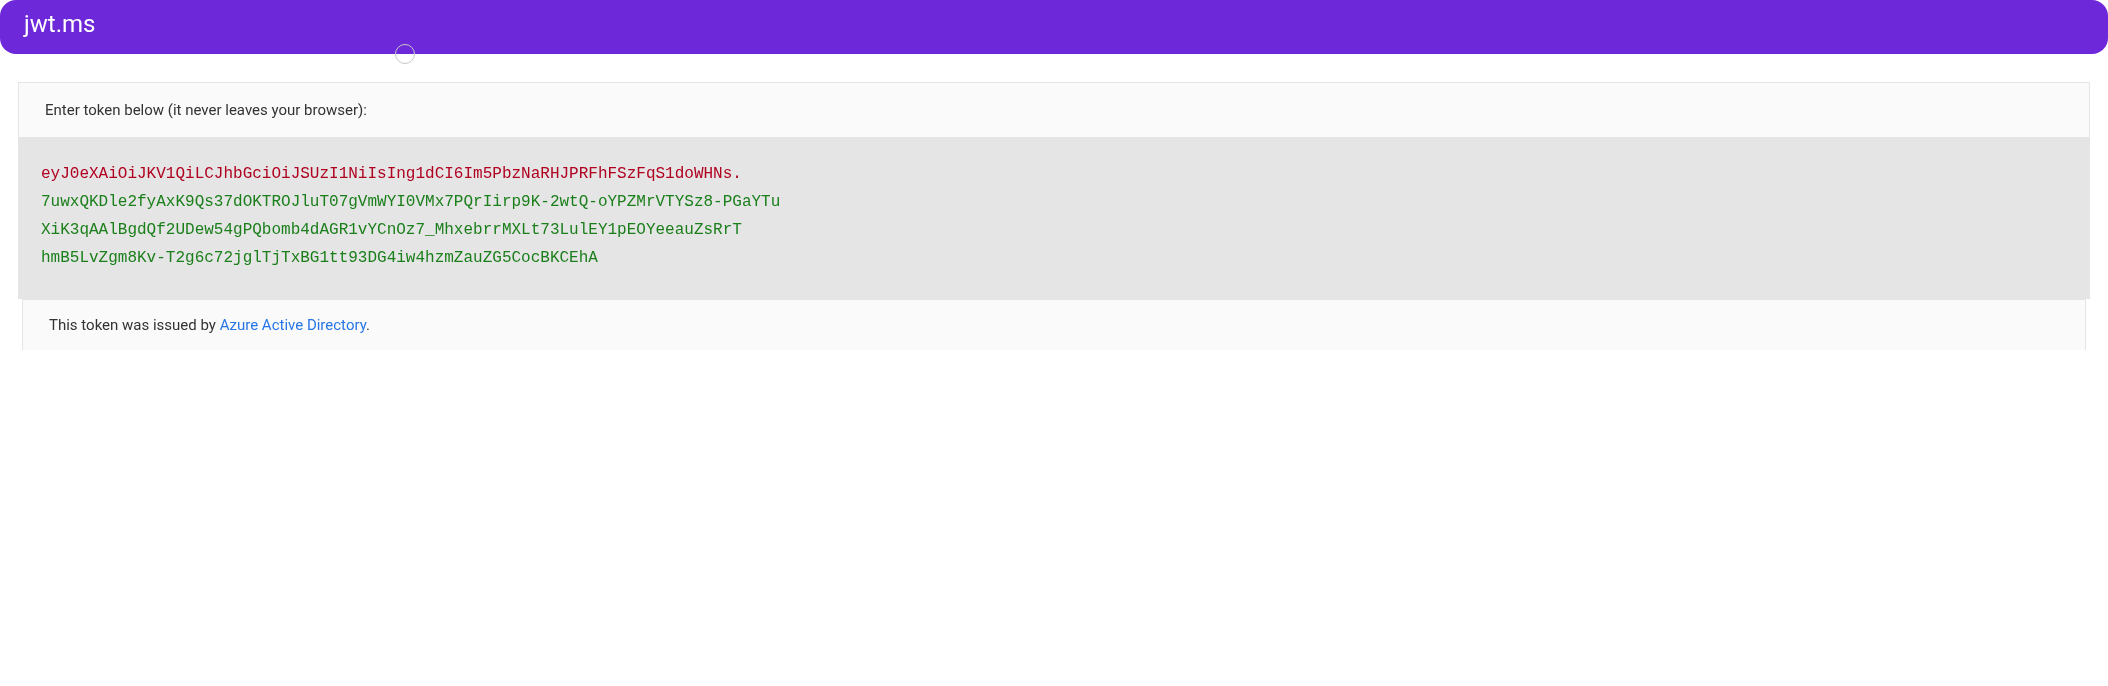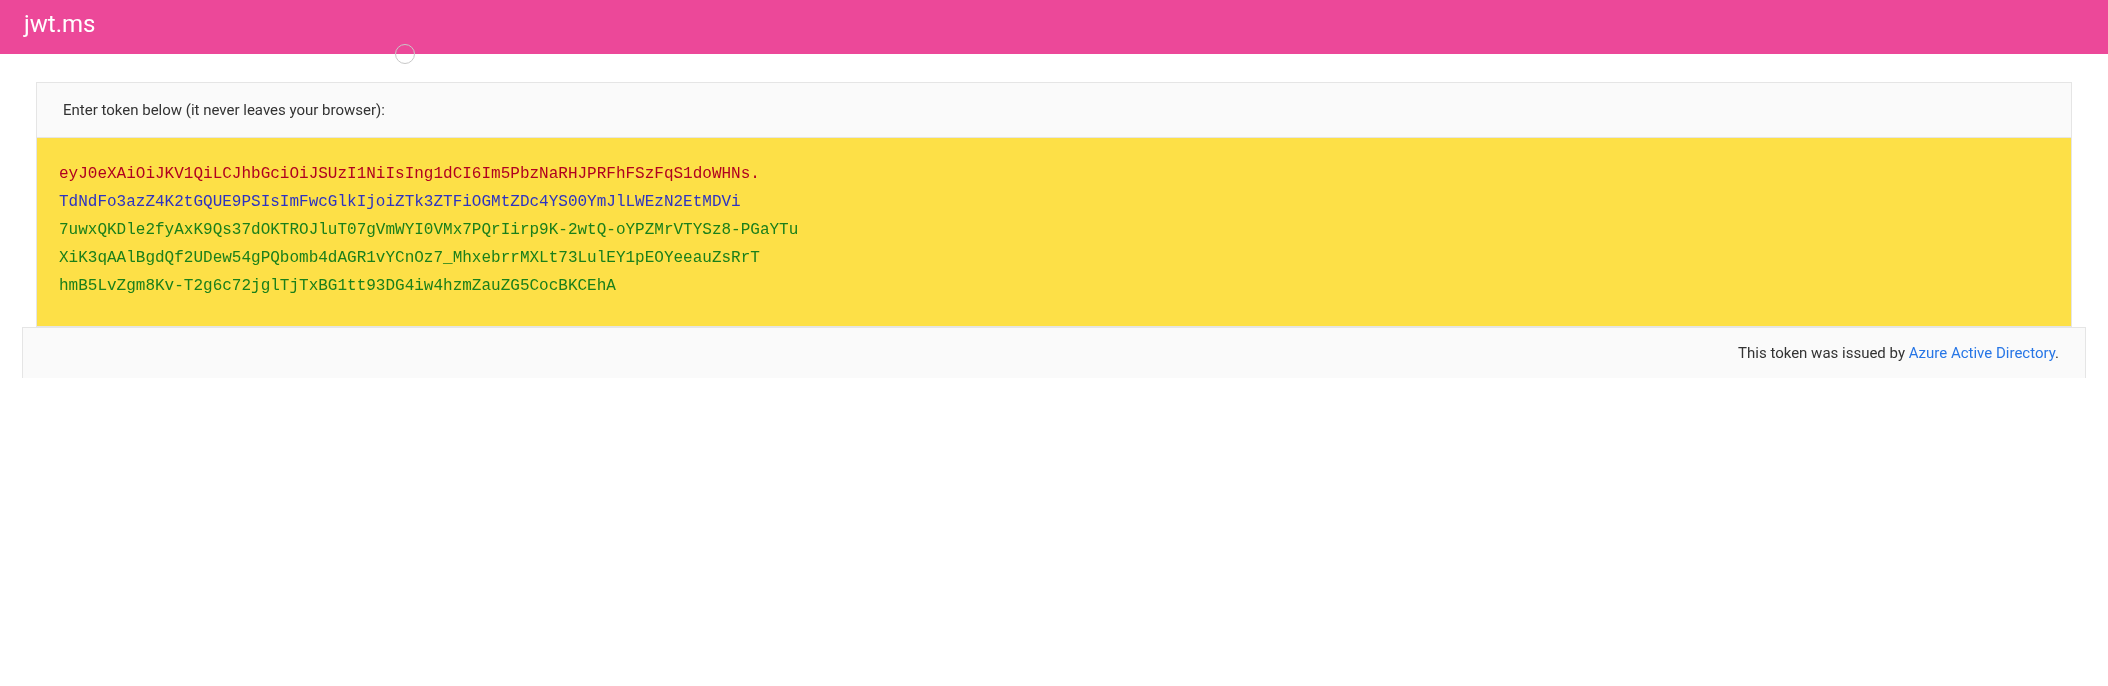--- a/index.html
+++ b/index.html
@@ -3,94 +3,93 @@
   <meta charset="utf-8">
   <style>
     * { margin: 0; padding: 0; box-sizing: border-box; }
     body {
       font-family: "Segoe UI", -apple-system, BlinkMacSystemFont, Roboto, Helvetica, Arial, sans-serif;
       background: #ffffff;
       font-size: 14px;
       color: #333;
     }
     .header {
-      background: #ec4899;
+      background: #6d28d9;
       color: #ffffff;
       padding: 10px 24px 16px;
       font-size: 24px;
       font-weight: 400;
       position: relative;
+      border-radius: 16px;
     }
     .spinner {
       position: absolute;
       top: 100%;
       left: 395px;
       transform: translateY(-50%);
       width: 20px;
       height: 20px;
       border: 1px solid #c8c8c8;
       border-radius: 50%;
     }
     .container {
-      padding: 28px 36px 0;
+      padding: 28px 18px 0;
     }
     .input-box {
       border: 1px solid #e5e5e5;
       background: #fafafa;
     }
     .input-header {
       padding: 18px 26px;
       color: #333;
       font-size: 15px;
       border-bottom: 1px solid #e5e5e5;
       background: #fafafa;
     }
     .token-area {
-      background: #fde047;
+      background: #e5e5e5;
       padding: 22px 22px 26px;
       font-family: "Segoe UI", Consolas, "Courier New", monospace;
       font-size: 16px;
       line-height: 1.75;
       word-break: break-all;
       white-space: normal;
     }
     .tok-header { color: #b00020; }
     .tok-payload { color: #2d33c2; }
     .tok-sig { color: #1a7f1a; }
     .issuer-bar {
       border-top: 1px solid #e5e5e5;
       border-left: 1px solid #e5e5e5;
       border-right: 1px solid #e5e5e5;
       background: #fafafa;
       padding: 16px 26px;
       font-size: 15px;
       color: #333;
       margin: 0 22px;
-      text-align: right;
     }
     .issuer-bar a {
       color: #2776e6;
       text-decoration: none;
     }
     .tok-line { display: block; }
   </style>
 </head>
 <body>
 
 <div class="header">
   <span>jwt.ms</span>
   <span class="spinner"></span>
 </div>
 
 <div class="container">
   <div class="input-box">
     <div class="input-header">Enter token below (it never leaves your browser):</div>
     <div class="token-area" id="token-area">
         <span class="tok-line tok-header">eyJ0eXAiOiJKV1QiLCJhbGciOiJSUzI1NiIsIng1dCI6Im5PbzNaRHJPRFhFSzFqS1doWHNs.</span>
-        <span class="tok-line tok-payload">TdNdFo3azZ4K2tGQUE9PSIsImFwcGlkIjoiZTk3ZTFiOGMtZDc4YS00YmJlLWEzN2EtMDVi</span>
         <span class="tok-line tok-sig">7uwxQKDle2fyAxK9Qs37dOKTROJluT07gVmWYI0VMx7PQrIirp9K-2wtQ-oYPZMrVTYSz8-PGaYTu</span>
         <span class="tok-line tok-sig">XiK3qAAlBgdQf2UDew54gPQbomb4dAGR1vYCnOz7_MhxebrrMXLt73LulEY1pEOYeeauZsRrT</span>
         <span class="tok-line tok-sig">hmB5LvZgm8Kv-T2g6c72jglTjTxBG1tt93DG4iw4hzmZauZG5CocBKCEhA</span>
       </div>
   </div>
 </div>
 
 <div class="issuer-bar">
   <span>This token was issued by </span><a href="#">Azure Active Directory</a><span>.</span>
 </div>

